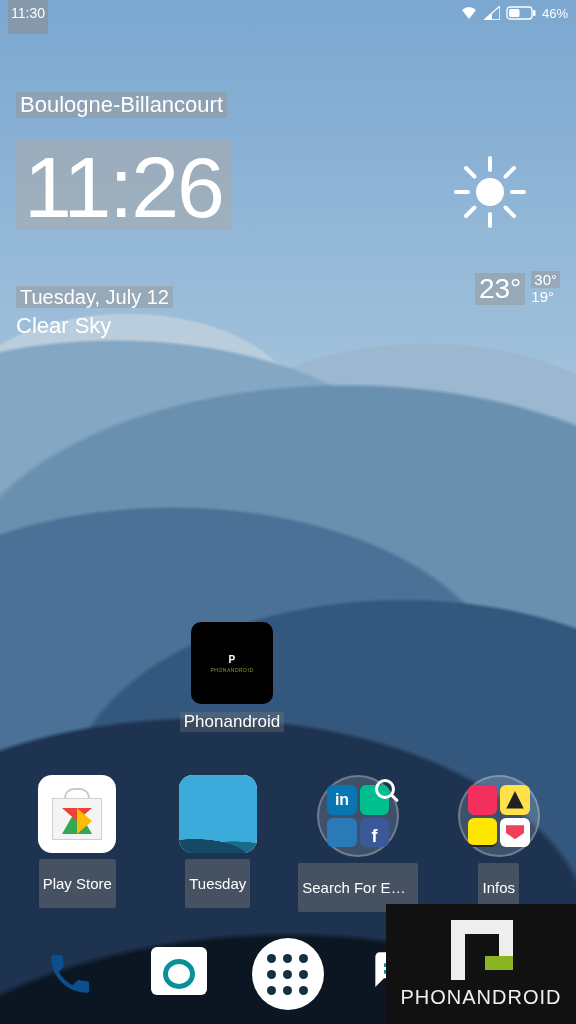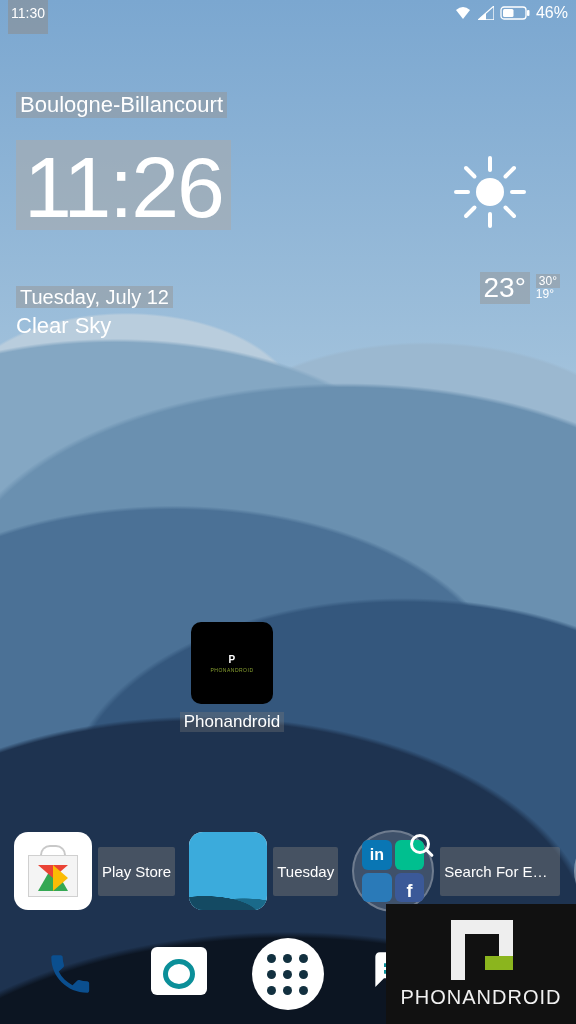--- a/index.html
+++ b/index.html
@@ -24,42 +24,42 @@
   }
 
   
   .status { position: absolute; top: 0; left: 0; right: 0; height: 26px;
     display: flex; justify-content: space-between; align-items: center;
     padding: 0 8px; color: #fff; font-size: 14px; }
   .status .time { background: rgba(140,140,140,.55); padding: 13px 3px; border-radius: 0; }
   .status .right { display: flex; align-items: center; gap: 6px; }
   .wifi, .signal, .batt { display: inline-block; }
   .wifi svg, .signal svg, .batt svg { display: block; }
-  .battpct { font-size: 16px; }
+  .battpct { font-size: 13px; }
 
   
   .widget { position: absolute; left: 16px; right: 16px; top: 92px; color: #fff; }
   .loc { font-size: 22px; background: rgba(150,150,150,.5); display: inline-block; padding: 0 4px; }
   .bigclock { font-size: 86px; font-weight: 400; letter-spacing: -2px; line-height: 1;
     background: rgba(170,170,170,.55); display: inline-block; padding: 4px 8px 0; margin-top: 22px; }
   .daterow { margin-top: 56px; font-size: 20px; }
   .daterow .date { background: rgba(150,150,150,.5); padding: 0 4px; }
   .daterow .cond { display: block; margin-top: 4px; font-size: 22px; }
   .sun { position: absolute; right: 30px; top: 60px; }
   .sun svg circle.core { fill:#fff }
   .sun svg line { stroke:#fff; stroke-width:4; stroke-linecap:round }
   .temps { position: absolute; right: 0; top: 180px; display: flex; align-items: center; gap: 6px; }
   .temps .cur { font-size: 28px; background: rgba(150,150,150,.5); padding: 0 4px; }
-  .temps .hilo { font-size: 12px; line-height: 1.1; }
+  .temps .hilo { font-size: 15px; line-height: 1.1; }
   .temps .hi { background: rgba(150,150,150,.5); padding: 0 3px; }
 
   
   .appgrid { position: absolute; left: 0; right: 0; bottom: 104px; padding: 0 14px 8px;
     display: grid; grid-template-columns: repeat(4, 1fr); gap: 8px 14px; }
-  .app { display: flex; flex-direction: row; align-items: center; gap: 6px; }
+  .app { display: flex; flex-direction: column; align-items: center; gap: 6px; }
   .app .label { color: #fff; font-size: 15px; text-align: center; white-space: nowrap;
     max-width: 120px; overflow: hidden; text-overflow: ellipsis;
     background: rgba(120,120,120,.45); padding: 16px 4px; border-radius: 2px; }
   .tile { width: 78px; height: 78px; border-radius: 14px; position: relative; }
 
   
   .midshortcut { position: absolute; left: 162px; top: 622px; width: 140px;
     display: flex; flex-direction: column; align-items: center; gap: 8px; }
   .midshortcut .label { color:#fff; font-size:17px; background: rgba(120,120,120,.35); padding:0 4px;}
 

